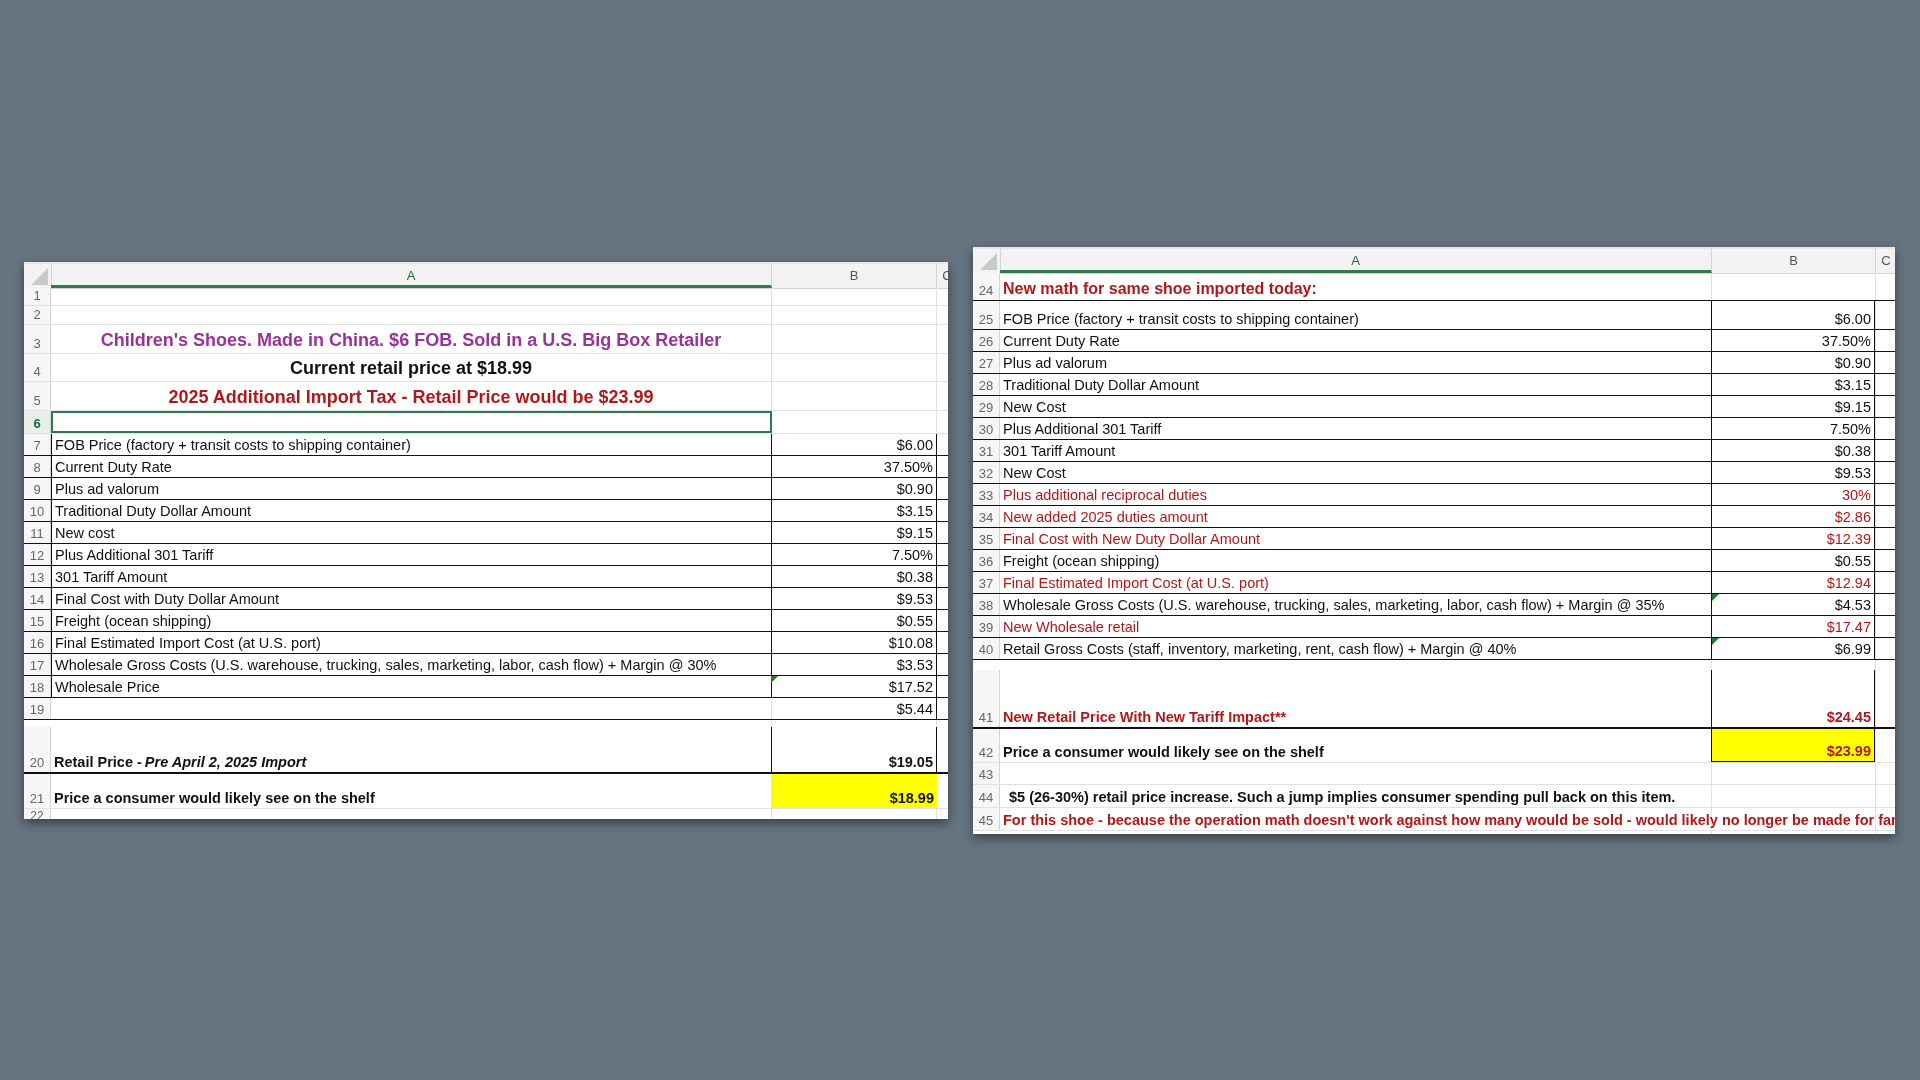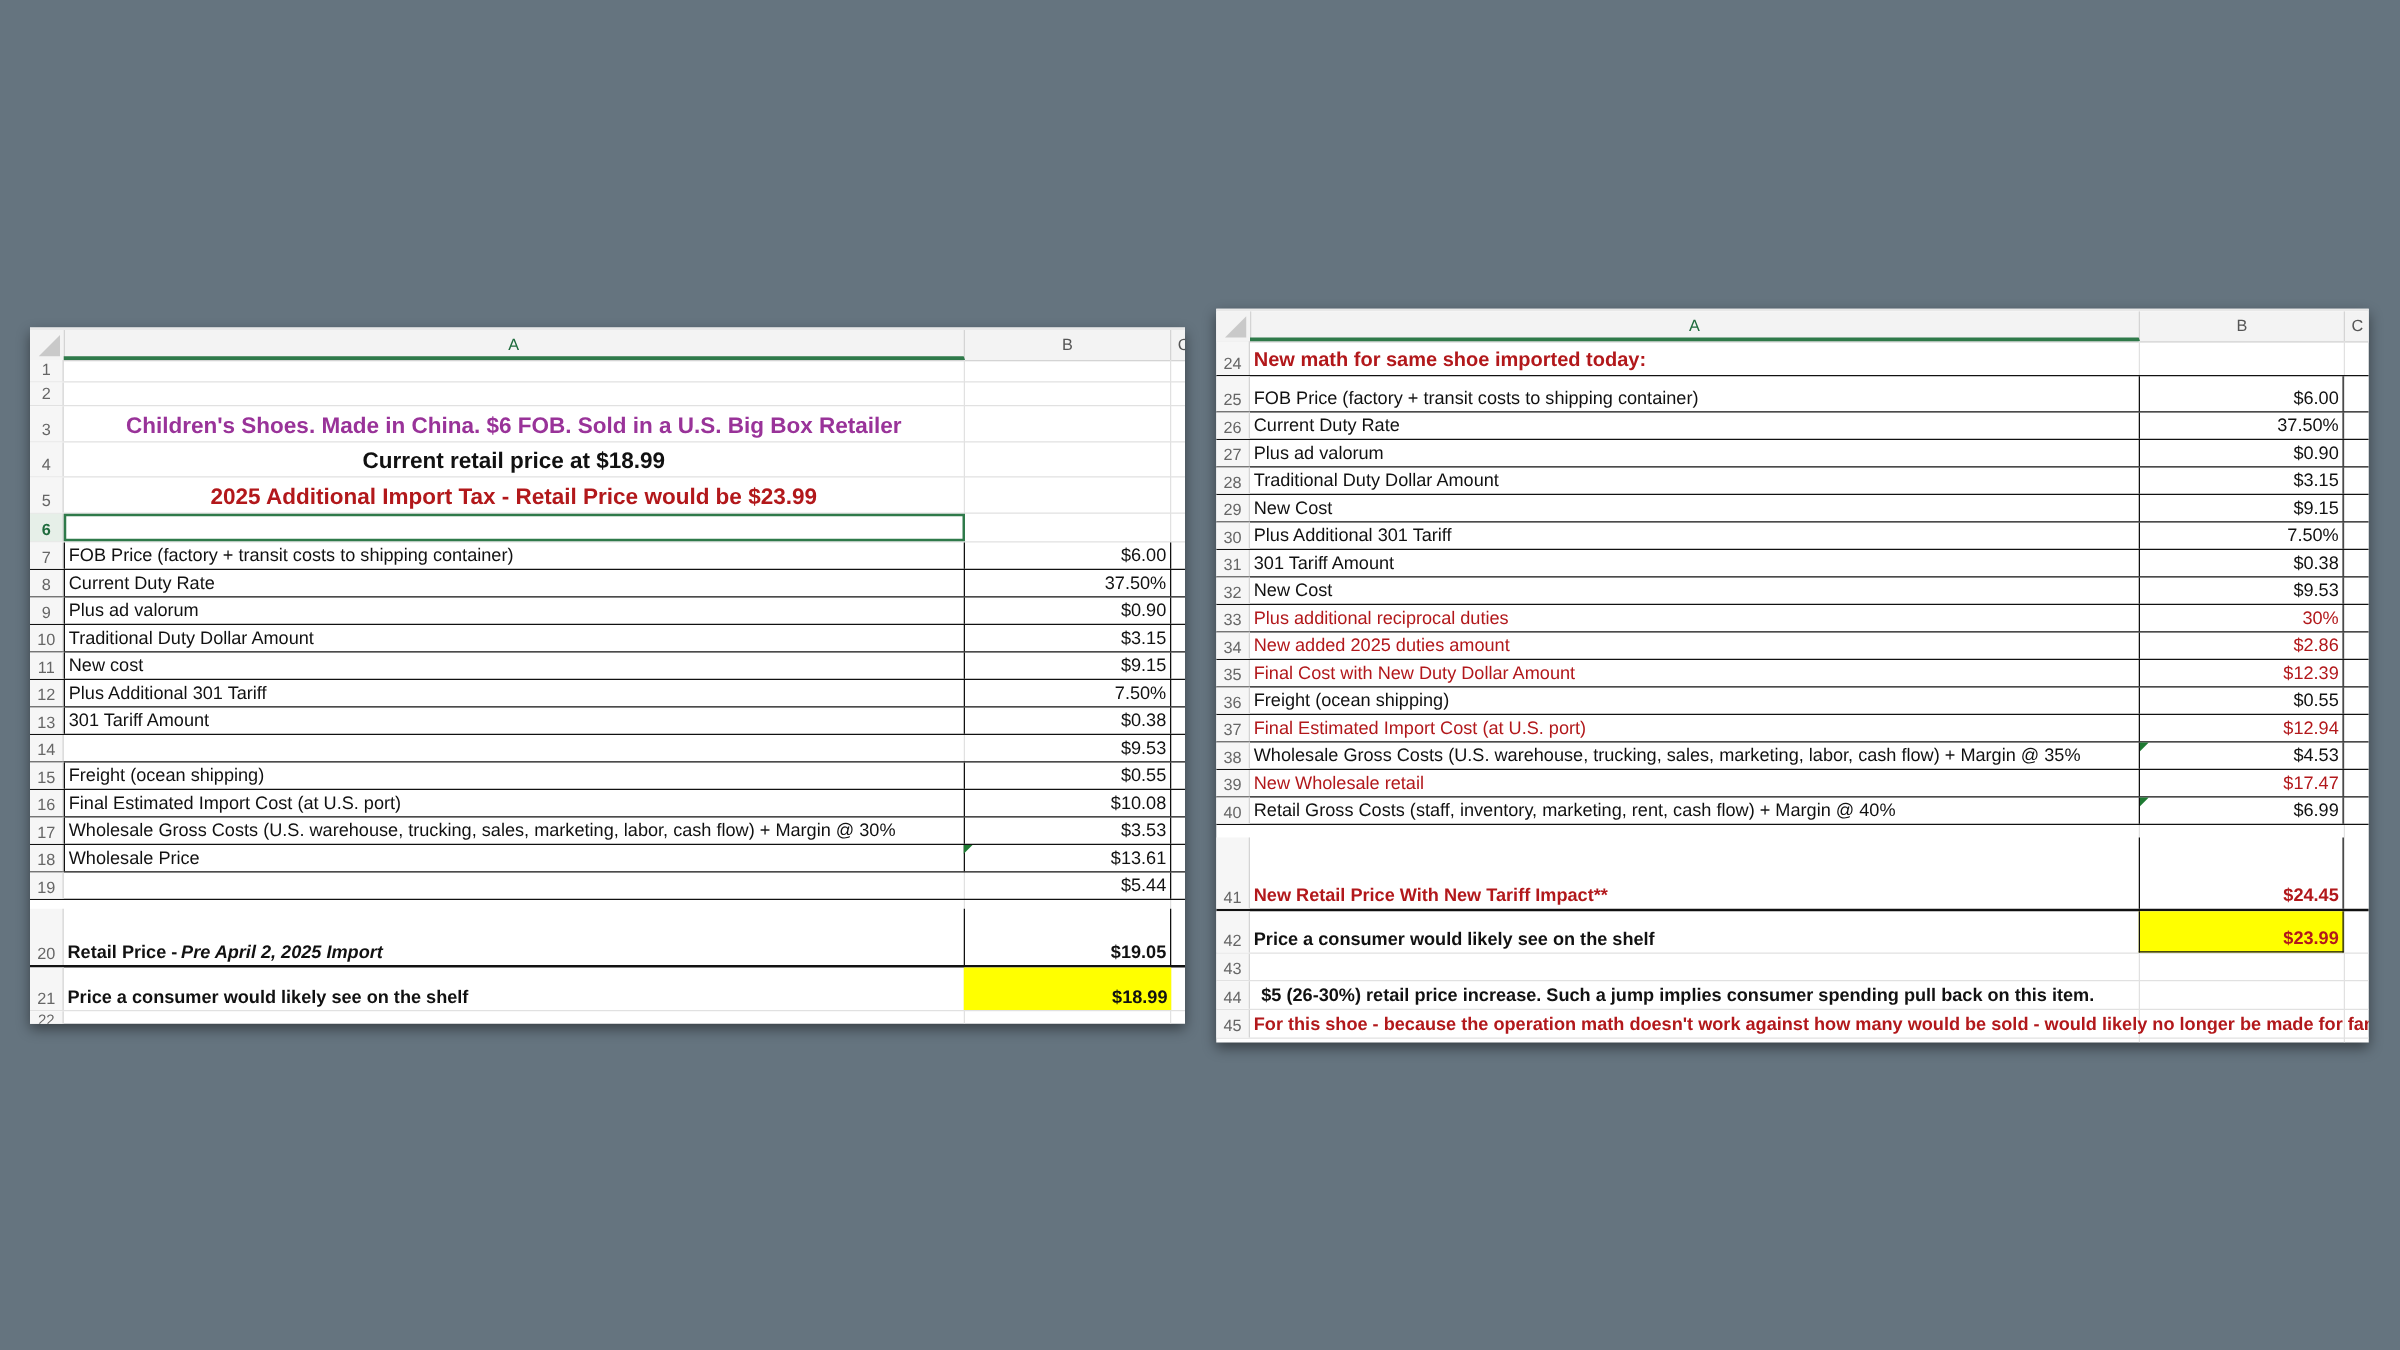--- a/index.html
+++ b/index.html
@@ -112,41 +112,42 @@
         <div class="ca" style="left:27px;width:721px;border-left:1px solid #111;border-right:1px solid #111;">Plus Additional 301 Tariff</div>
         <div class="cb" style="left:747px;width:166px;border-right:1px solid #111;">7.50%</div>
       </div>
       <div class="row" style="top: 302px; height: 21px; border-bottom: 1px solid rgb(17, 17, 17);">
         <div class="rn">13</div>
         <div class="ca" style="left:27px;width:721px;border-left:1px solid #111;border-right:1px solid #111;">301 Tariff Amount</div>
         <div class="cb" style="left:747px;width:166px;border-right:1px solid #111;">$0.38</div>
       </div>
       <div class="row" style="top: 324px; height: 21px; border-bottom: 1px solid rgb(17, 17, 17);">
         <div class="rn">14</div>
+        <div class="ca" style="left:27px;width:721px;border-left:1px solid #111;border-right:1px solid #111;">Final Cost with Duty Dollar Amount</div>
         <div class="cb" style="left:747px;width:166px;border-right:1px solid #111;">$9.53</div>
       </div>
       <div class="row" style="top: 346px; height: 21px; border-bottom: 1px solid rgb(17, 17, 17);">
         <div class="rn">15</div>
         <div class="ca" style="left:27px;width:721px;border-left:1px solid #111;border-right:1px solid #111;">Freight (ocean shipping)</div>
         <div class="cb" style="left:747px;width:166px;border-right:1px solid #111;">$0.55</div>
       </div>
       <div class="row" style="top: 368px; height: 21px; border-bottom: 1px solid rgb(17, 17, 17);">
         <div class="rn">16</div>
         <div class="ca" style="left:27px;width:721px;border-left:1px solid #111;border-right:1px solid #111;">Final Estimated Import Cost (at U.S. port)</div>
         <div class="cb" style="left:747px;width:166px;border-right:1px solid #111;">$10.08</div>
       </div>
       <div class="row" style="top: 390px; height: 21px; border-bottom: 1px solid rgb(17, 17, 17);">
         <div class="rn">17</div>
         <div class="ca" style="left:27px;width:721px;border-left:1px solid #111;border-right:1px solid #111;">Wholesale Gross Costs (U.S. warehouse, trucking, sales, marketing, labor, cash flow) +  Margin @ 30%</div>
         <div class="cb" style="left:747px;width:166px;border-right:1px solid #111;">$3.53</div>
       </div>
       <div class="row" style="top: 412px; height: 21px; border-bottom: 1px solid rgb(17, 17, 17);">
         <div class="rn">18</div>
         <div class="ca" style="left:27px;width:721px;border-left:1px solid #111;border-right:1px solid #111;">Wholesale Price</div>
-        <div class="cb tri" style="left:747px;width:166px;border-right:1px solid #111;">$13.61</div>
+        <div class="cb tri" style="left:747px;width:166px;border-right:1px solid #111;">$17.52</div>
       </div>
       <div class="row" style="top: 434px; height: 21px; border-bottom: 1px solid rgb(17, 17, 17);">
         <div class="rn">19</div>
         <div class="cb" style="left:747px;width:166px;border-right:1px solid #111;">$5.44</div>
       </div>
     </div>
 
   <div class="row" style="top:463px;height:45px;border-bottom:2px solid #111;">
     <div class="rn">20</div>
     <div class="ca bold" style="left:27px;width:721px;">

